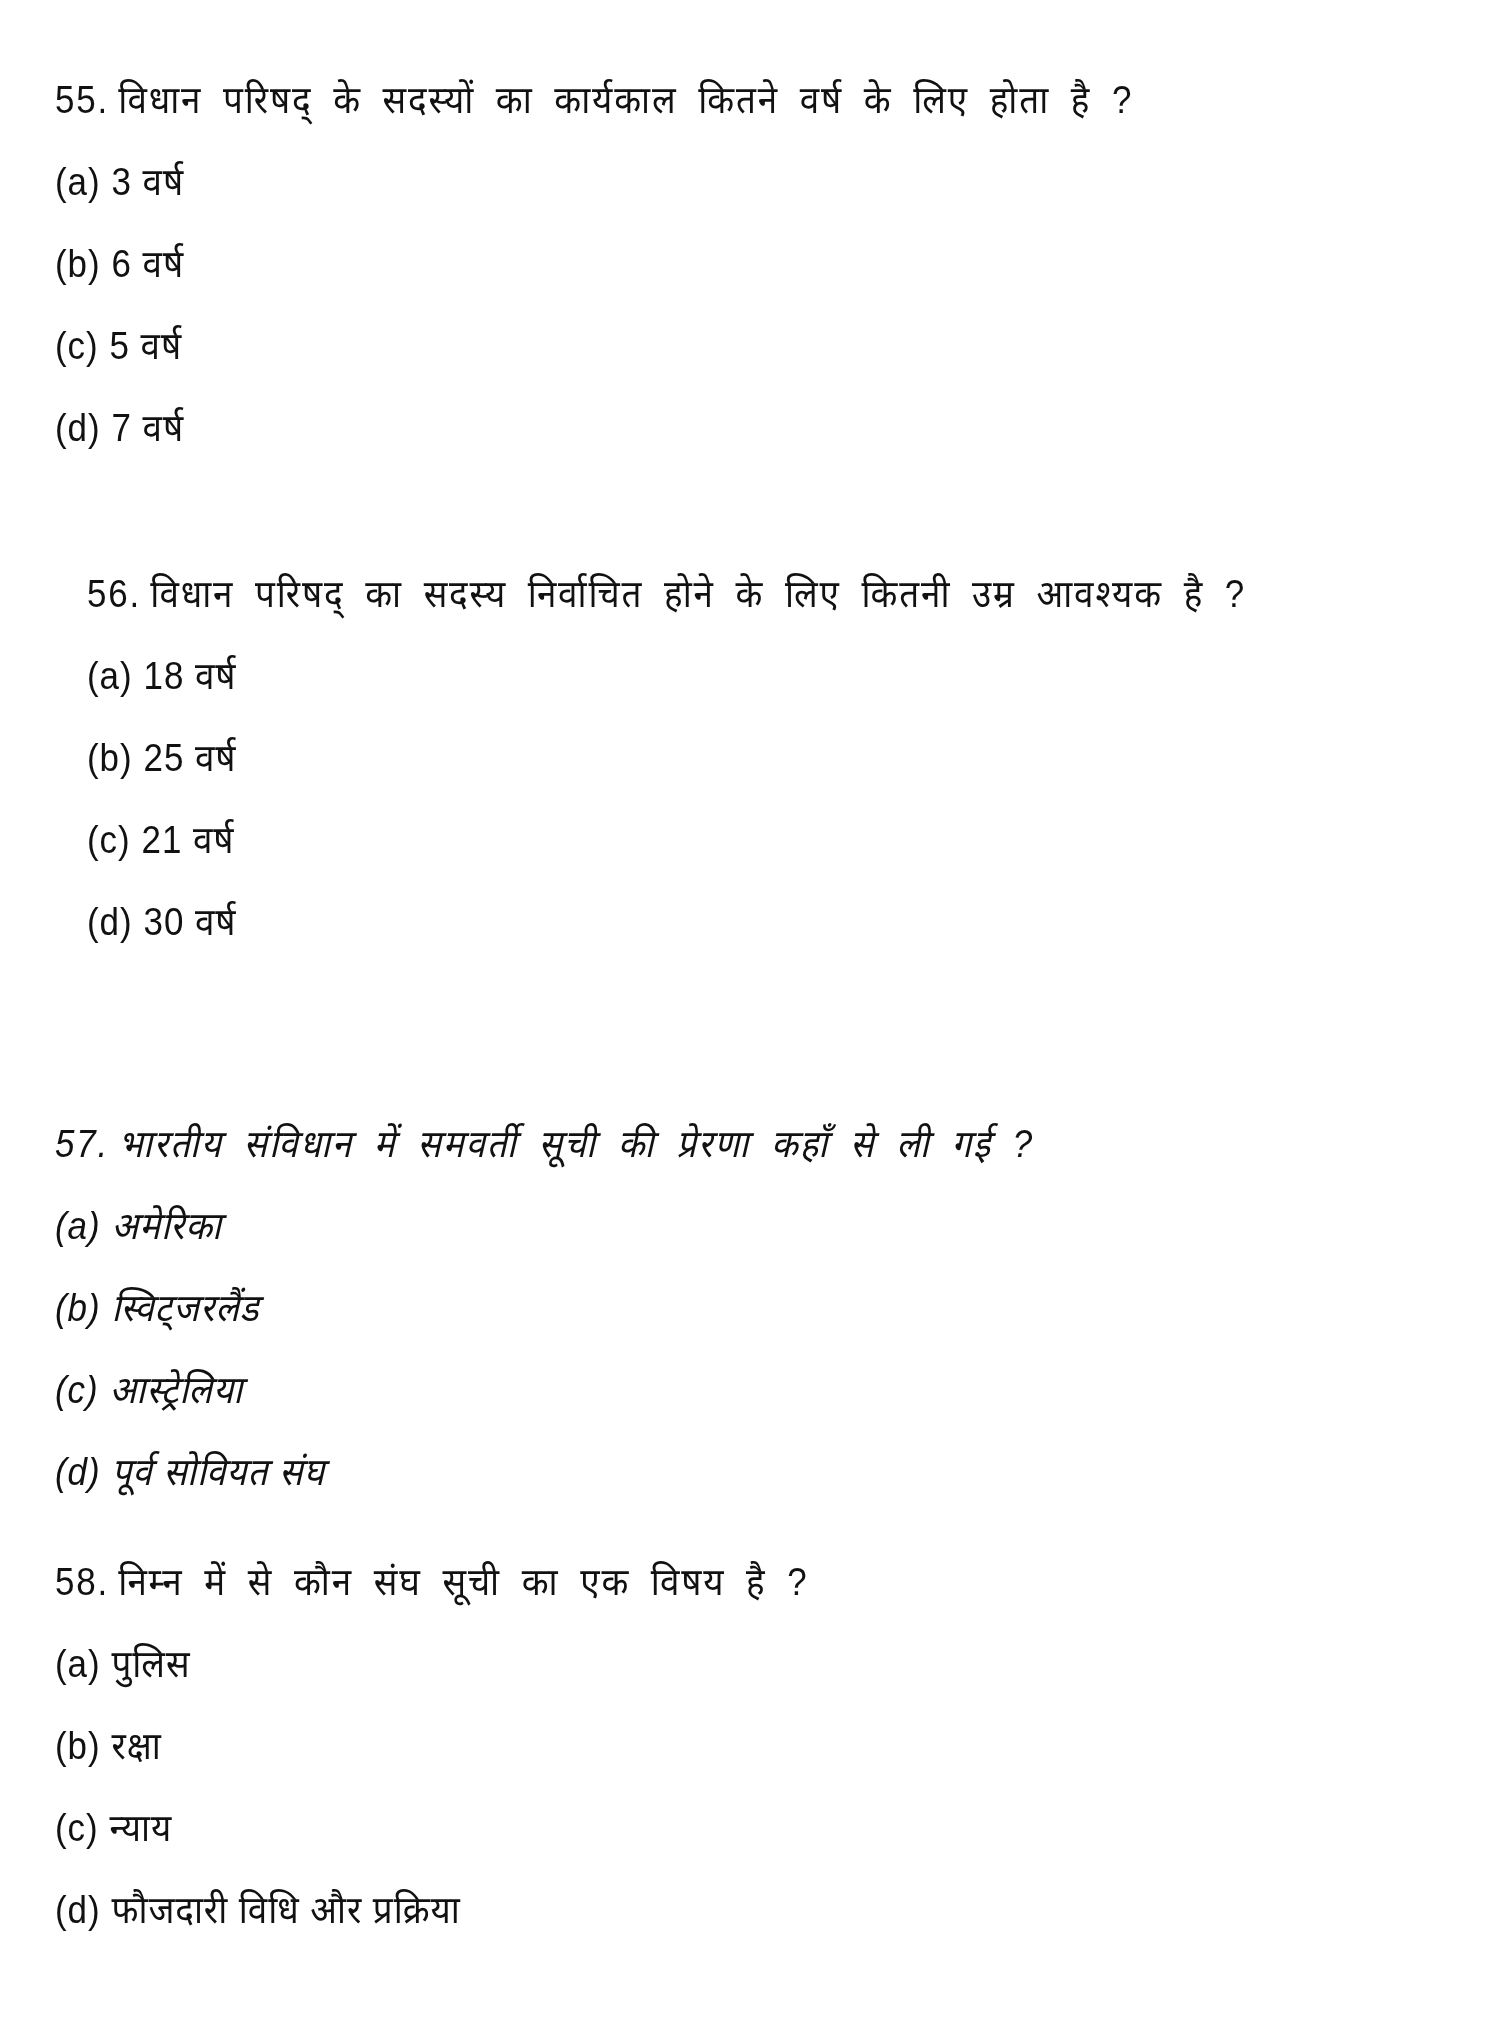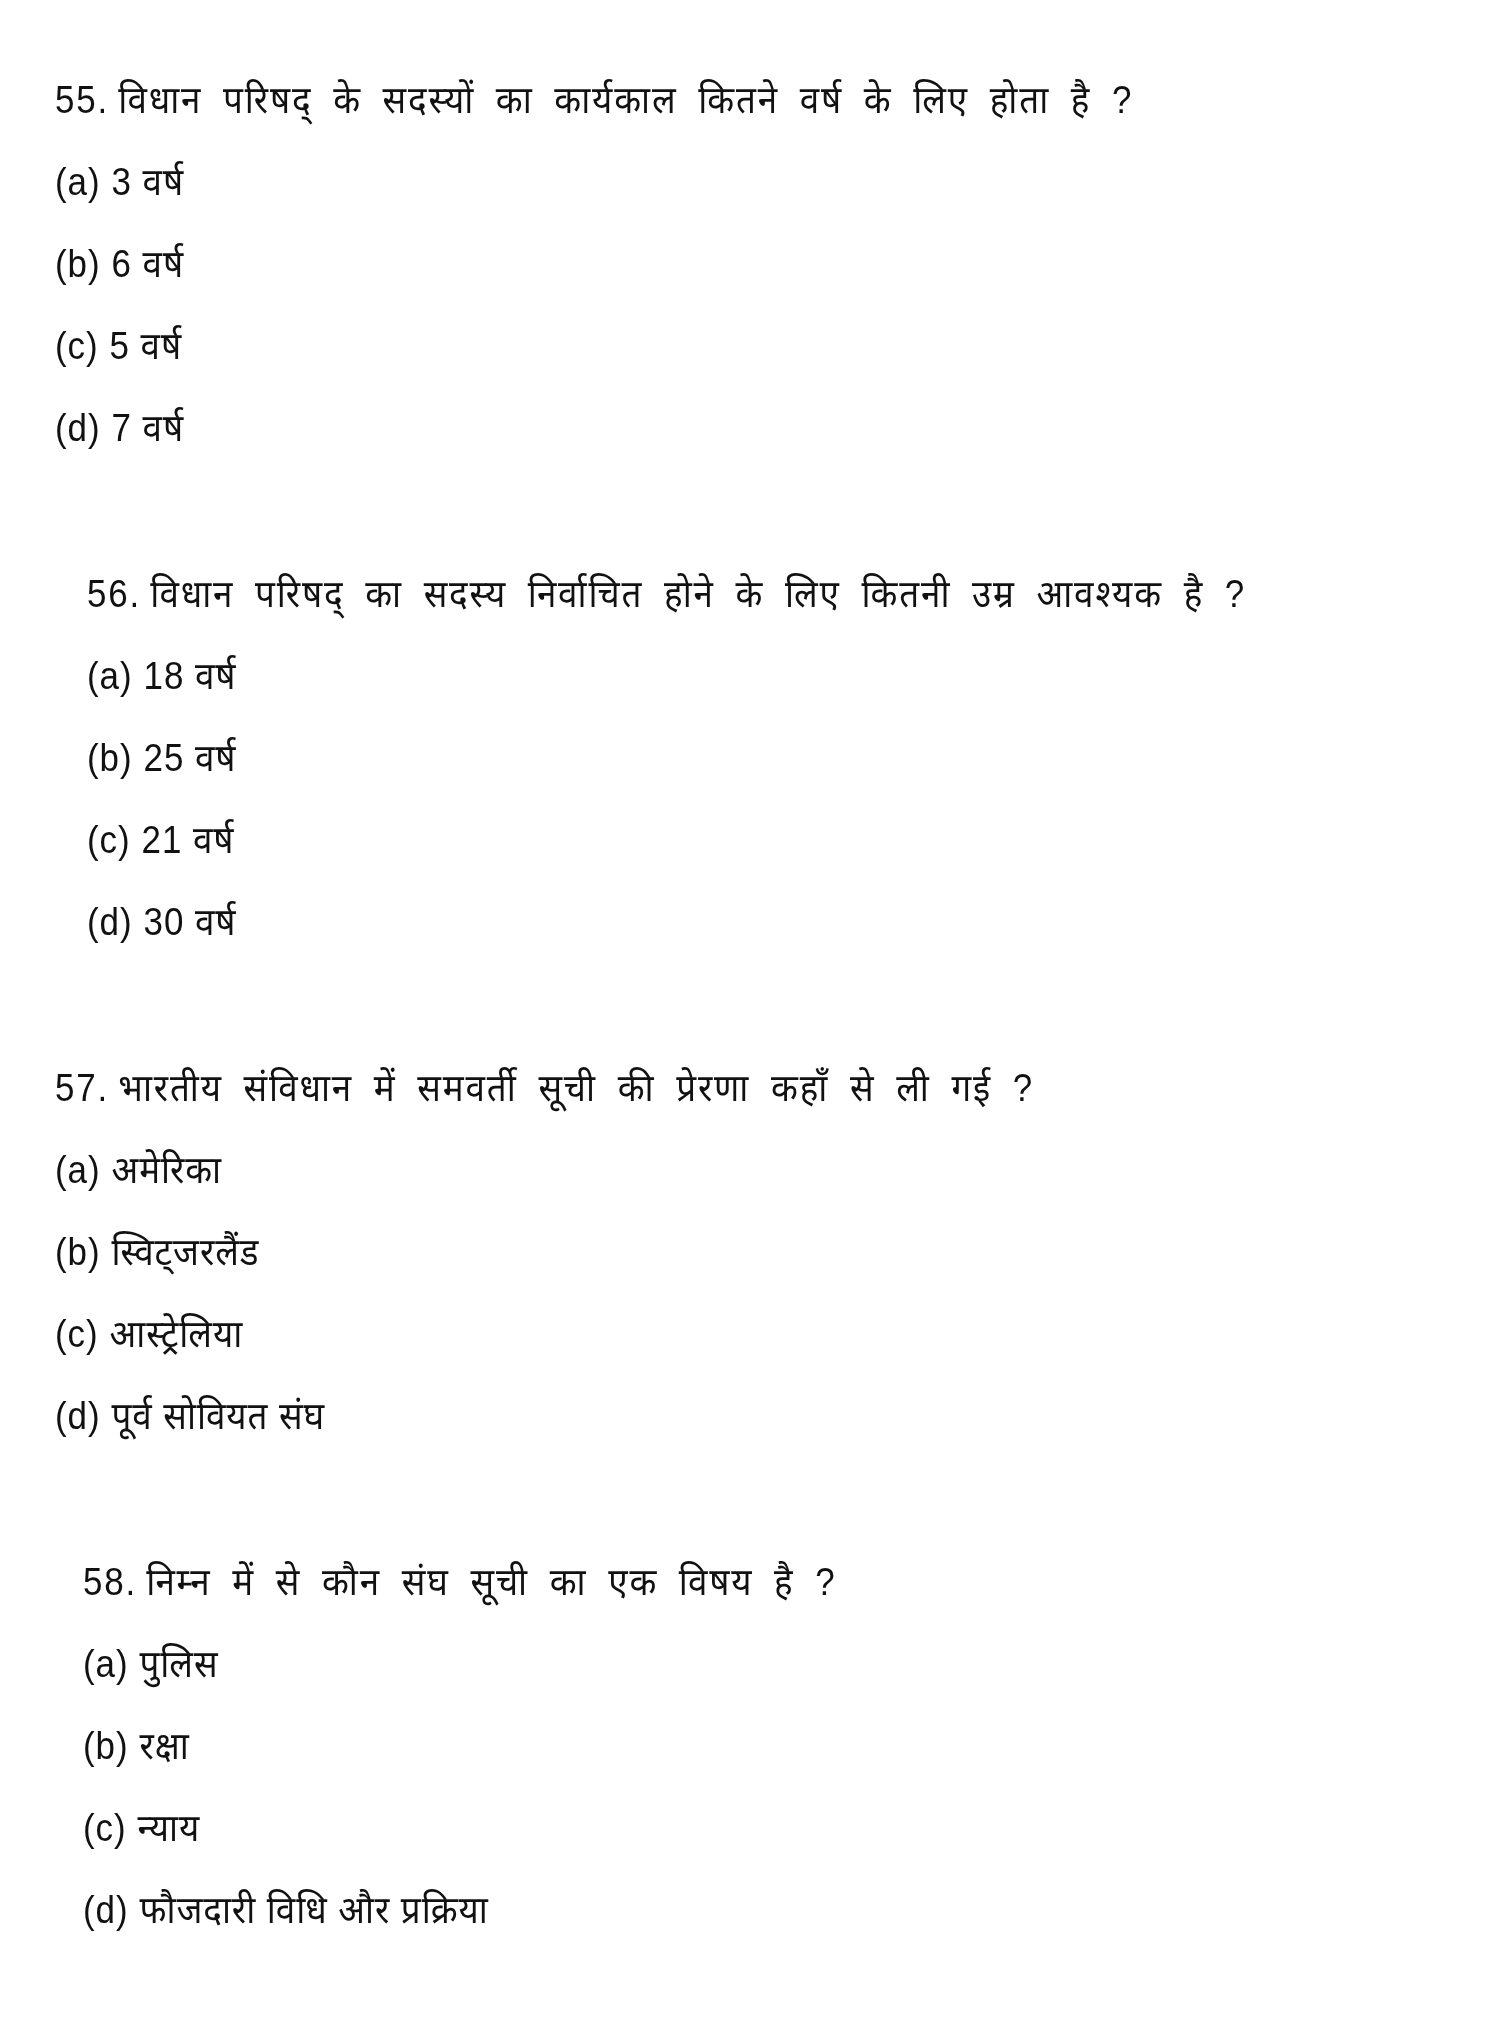--- a/index.html
+++ b/index.html
@@ -69,29 +69,29 @@
   </div>
 
   <div class="question-block" style="top:568px;margin-left:32px;">
     <div class="question-text"><span class="q-num">56.</span><span>विधान परिषद् का सदस्य निर्वाचित होने के लिए कितनी उम्र आवश्यक है ?</span></div>
     <div class="option"><span class="option-letter">(a)</span><span>18 वर्ष</span></div>
     <div class="option"><span class="option-letter">(b)</span><span>25 वर्ष</span></div>
     <div class="option"><span class="option-letter">(c)</span><span>21 वर्ष</span></div>
     <div class="option"><span class="option-letter">(d)</span><span>30 वर्ष</span></div>
   </div>
 
-  <div class="question-block" style="top:1062px;">
+  <div class="question-block" style="top:1118px;font-style:italic;">
     <div class="question-text"><span class="q-num">57.</span><span>भारतीय संविधान में समवर्ती सूची की प्रेरणा कहाँ से ली गई ?</span></div>
     <div class="option"><span class="option-letter">(a)</span><span>अमेरिका</span></div>
     <div class="option"><span class="option-letter">(b)</span><span>स्विट्जरलैंड</span></div>
     <div class="option"><span class="option-letter">(c)</span><span>आस्ट्रेलिया</span></div>
     <div class="option"><span class="option-letter">(d)</span><span>पूर्व सोवियत संघ</span></div>
   </div>
 
-  <div class="question-block" style="top:1556px;margin-left:28px;">
+  <div class="question-block" style="top:1556px;">
     <div class="question-text"><span class="q-num">58.</span><span>निम्न में से कौन संघ सूची का एक विषय है ?</span></div>
     <div class="option"><span class="option-letter">(a)</span><span>पुलिस</span></div>
     <div class="option"><span class="option-letter">(b)</span><span>रक्षा</span></div>
     <div class="option"><span class="option-letter">(c)</span><span>न्याय</span></div>
     <div class="option"><span class="option-letter">(d)</span><span>फौजदारी विधि और प्रक्रिया</span></div>
   </div>
 
 </div>
 
 </body></html>

